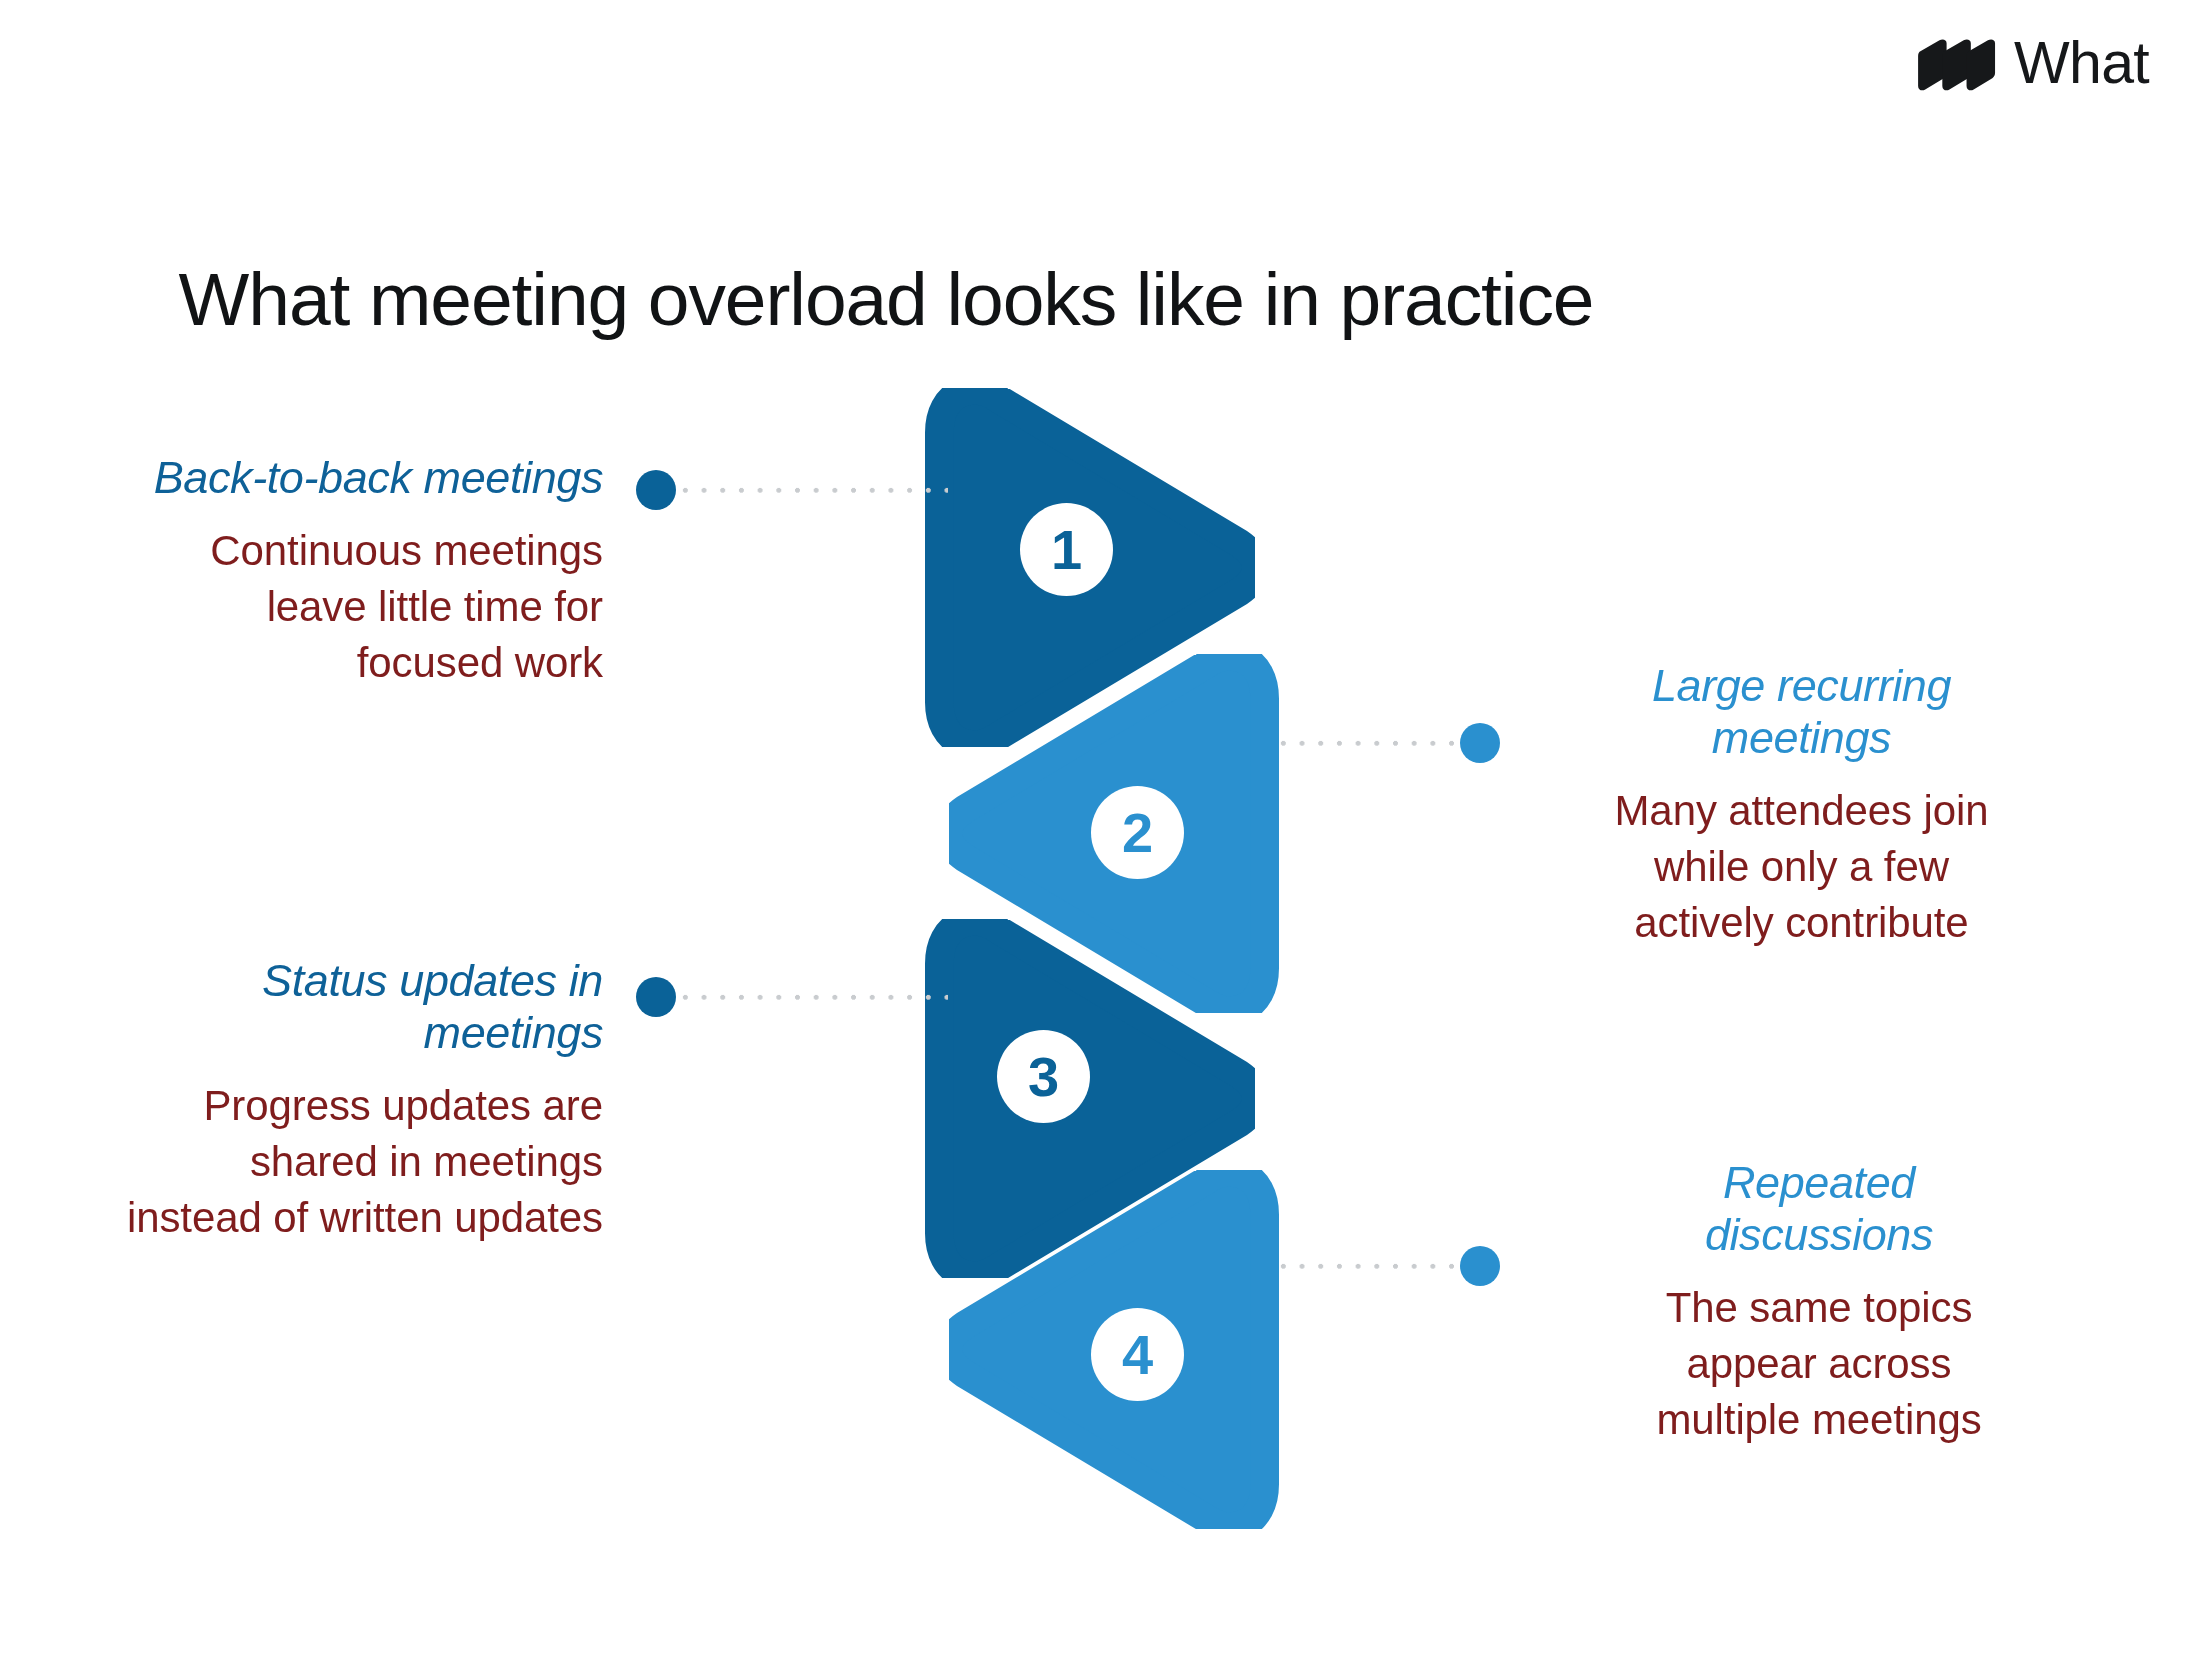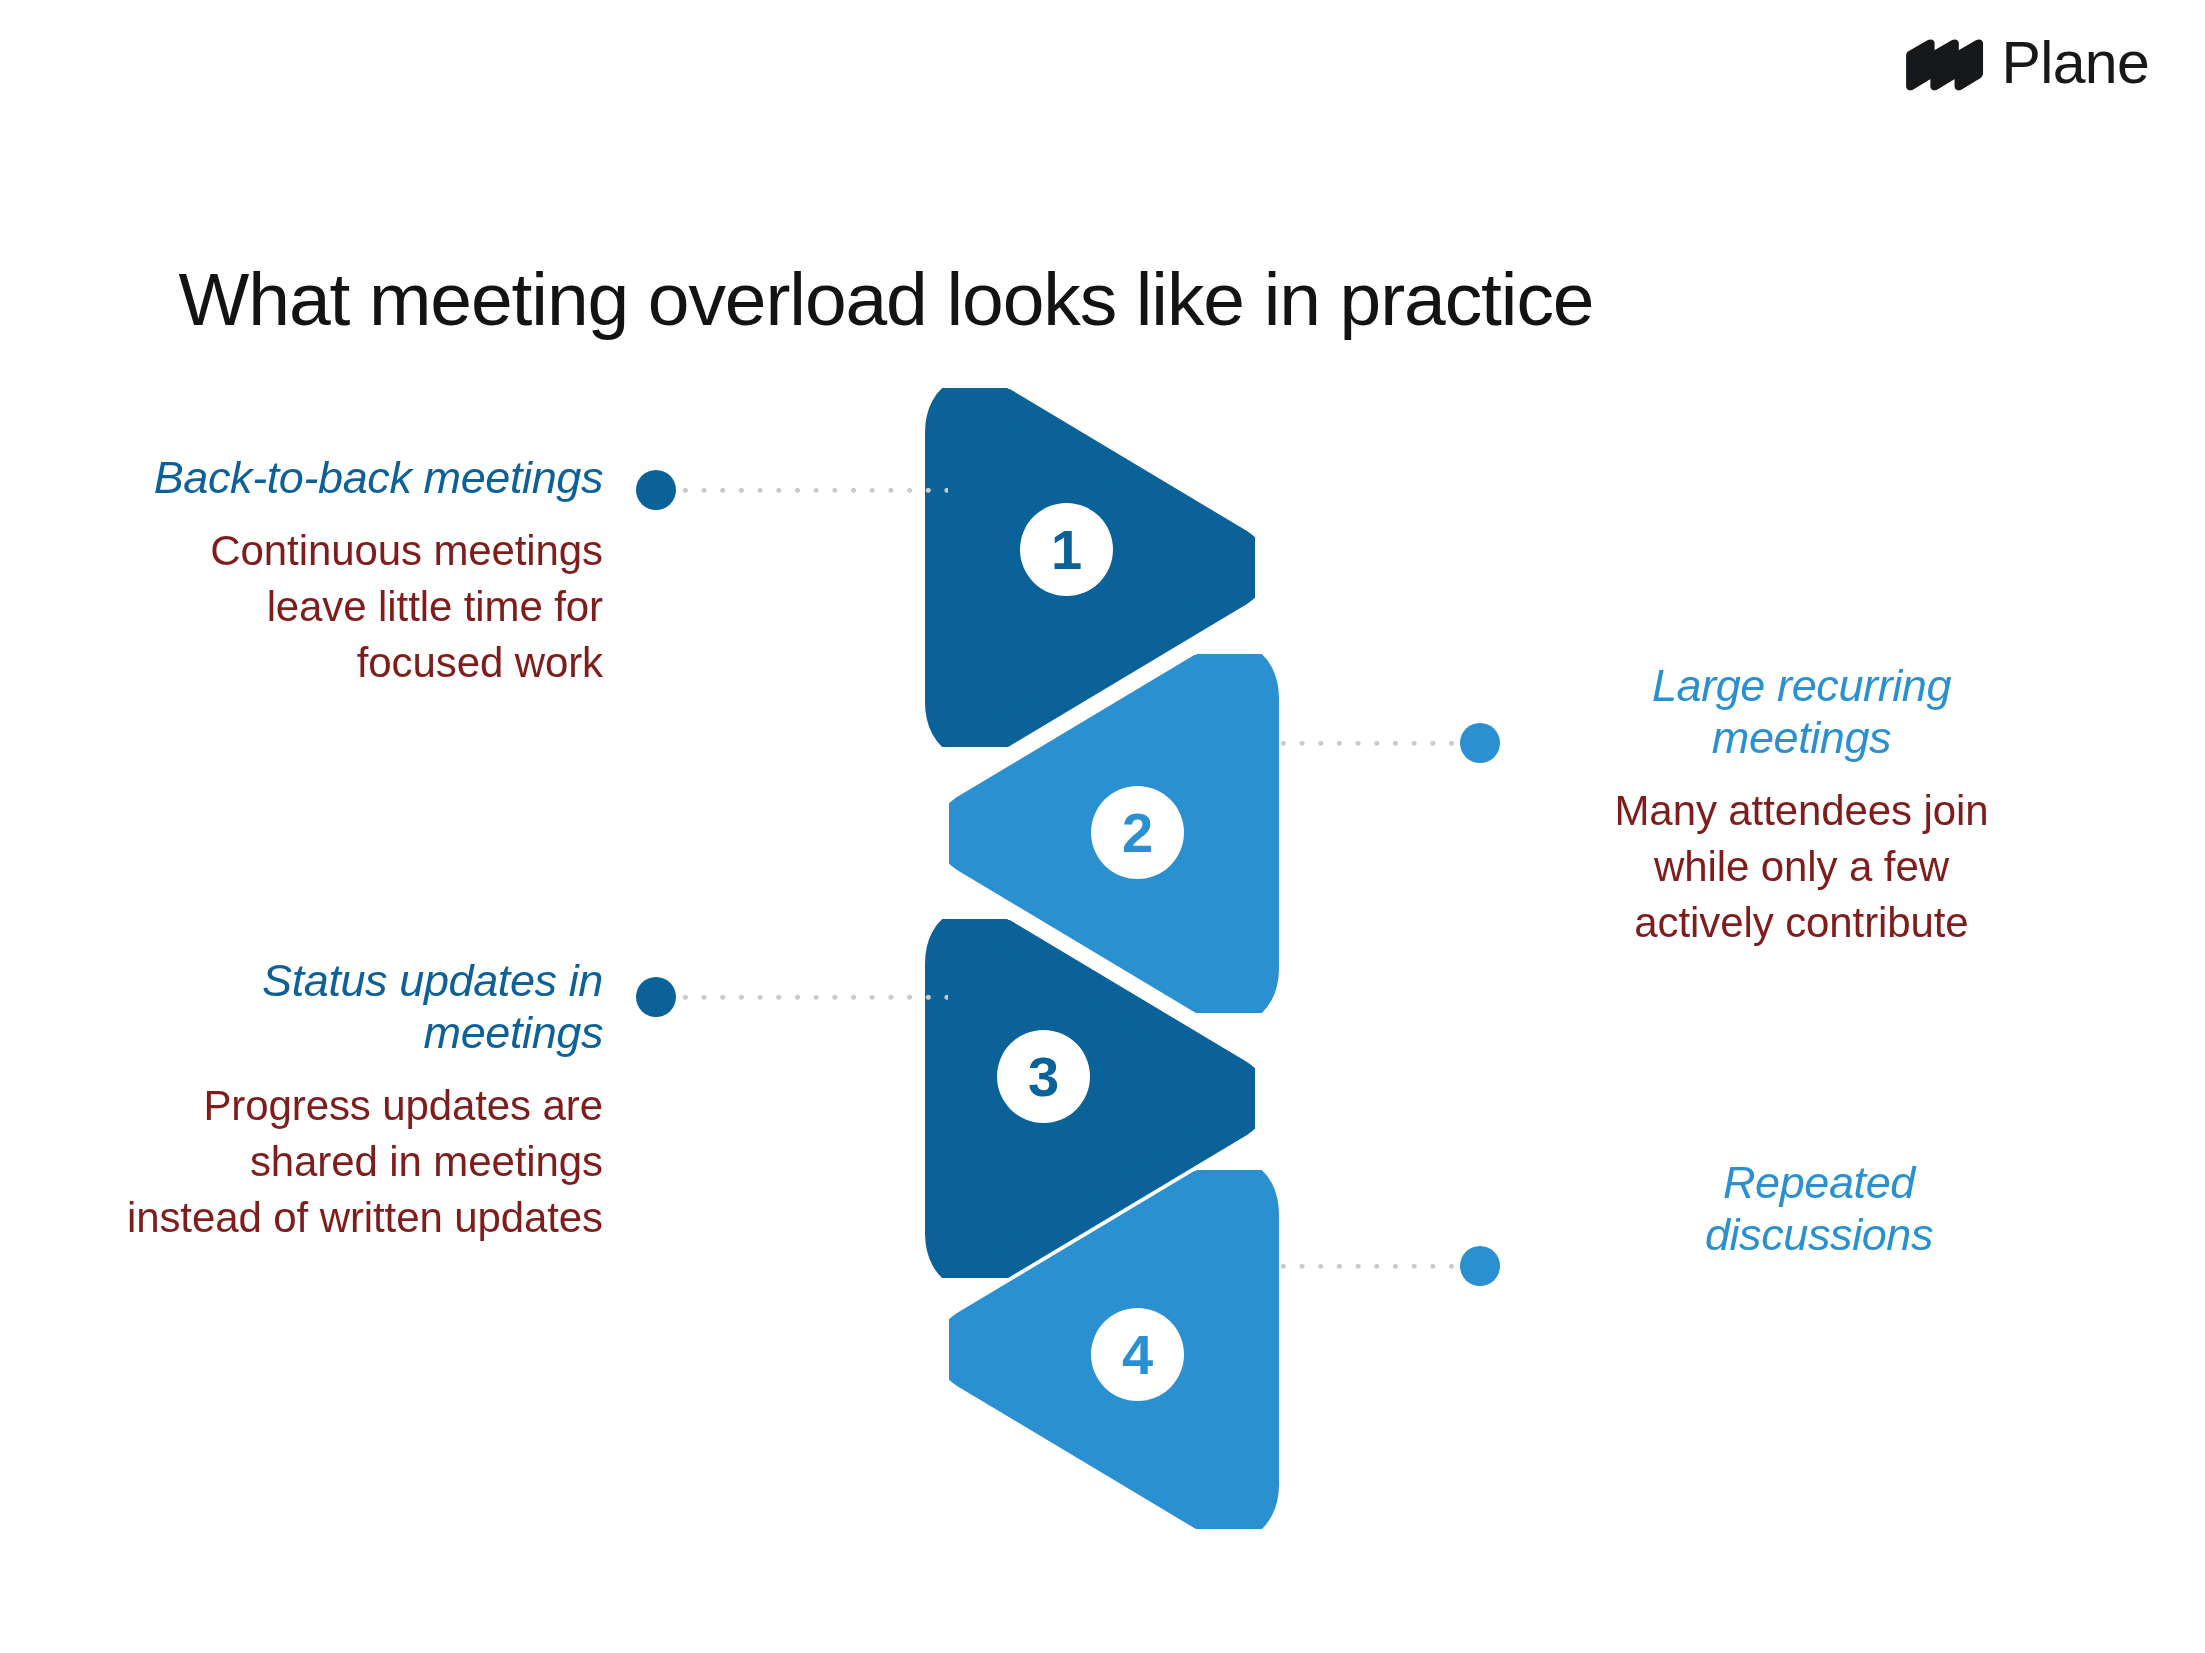--- a/index.html
+++ b/index.html
@@ -164,21 +164,21 @@
   <div class="brand">
     <span class="brand-mark">
       <svg width="80" height="57" viewBox="0 0 112 80" xmlns="http://www.w3.org/2000/svg">
         <g fill="#16181a">
           <path d="M2 22 L30 6 C34 3.6 40 4.6 40 10 L40 52 C40 56 37.6 58.6 34.4 60.4 L10 75 C5.6 77.6 0 76 0 70 L0 30 C0 26.4 0 24 2 22 Z"></path>
           <path d="M36 22 L64 6 C68 3.6 74 4.6 74 10 L74 52 C74 56 71.6 58.6 68.4 60.4 L44 75 C39.6 77.6 34 76 34 70 L34 30 C34 26.4 34 24 36 22 Z"></path>
           <path d="M70 22 L98 6 C102 3.6 108 4.6 108 10 L108 52 C108 56 105.6 58.6 102.4 60.4 L78 75 C73.6 77.6 68 76 68 70 L68 30 C68 26.4 68 24 70 22 Z"></path>
         </g>
       </svg>
     </span>
-    <span class="brand-name">Plane</span>
+    <span class="brand-name">What</span>
   </div>
 
   <h1 class="slide-title">What meeting overload looks like in practice</h1>
 
   <div class="stack">
 
     <div class="tri tri-1">
       <svg viewBox="0 0 460 500" xmlns="http://www.w3.org/2000/svg">
         <path d="M 20 62
                  C 20 6, 66 -12, 104 16
@@ -255,16 +255,17 @@
     <p>Many attendees join while only a few actively contribute</p>
   </div>
 
   <div class="block block-3 left">
     <h3 class="h-dark">Status updates in meetings</h3>
     <p>Progress updates are shared in meetings instead of written updates</p>
   </div>
 
   <div class="block block-4 right">
     <h3 class="h-light">Repeated discussions</h3>
+    <p>The same topics appear across multiple meetings</p>
   </div>
 
 </div>
 
 
 </body></html>

